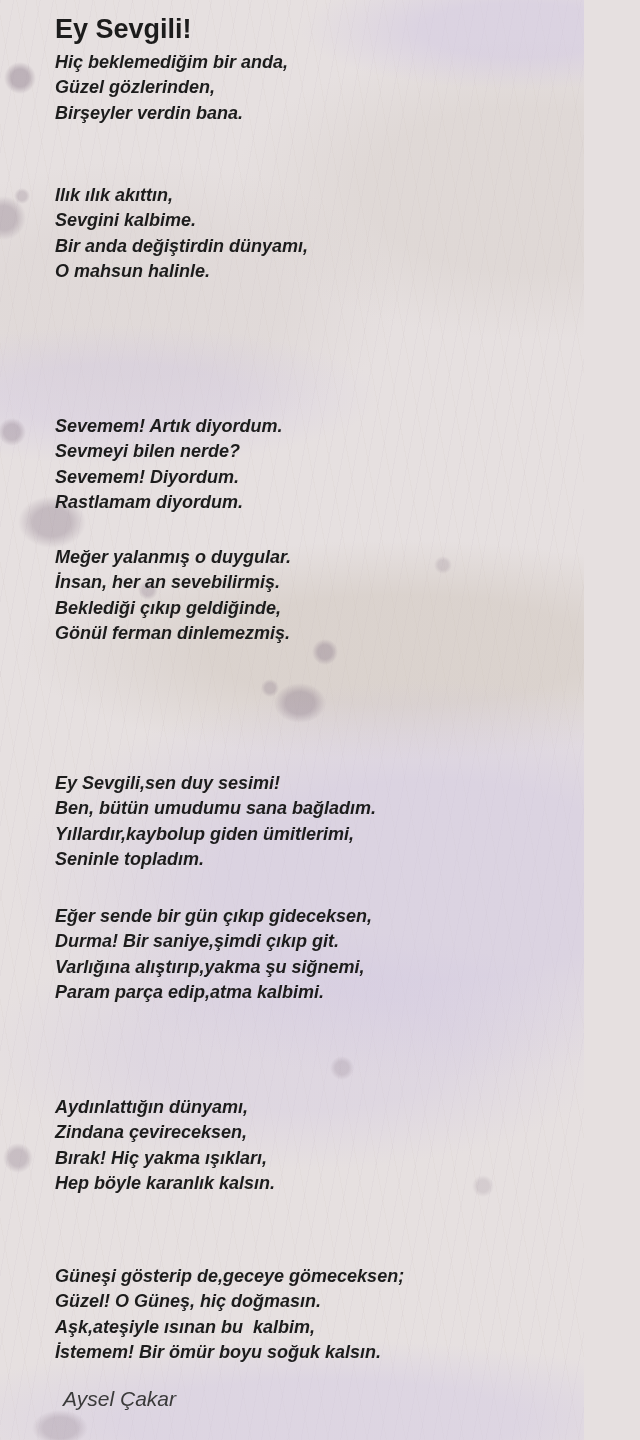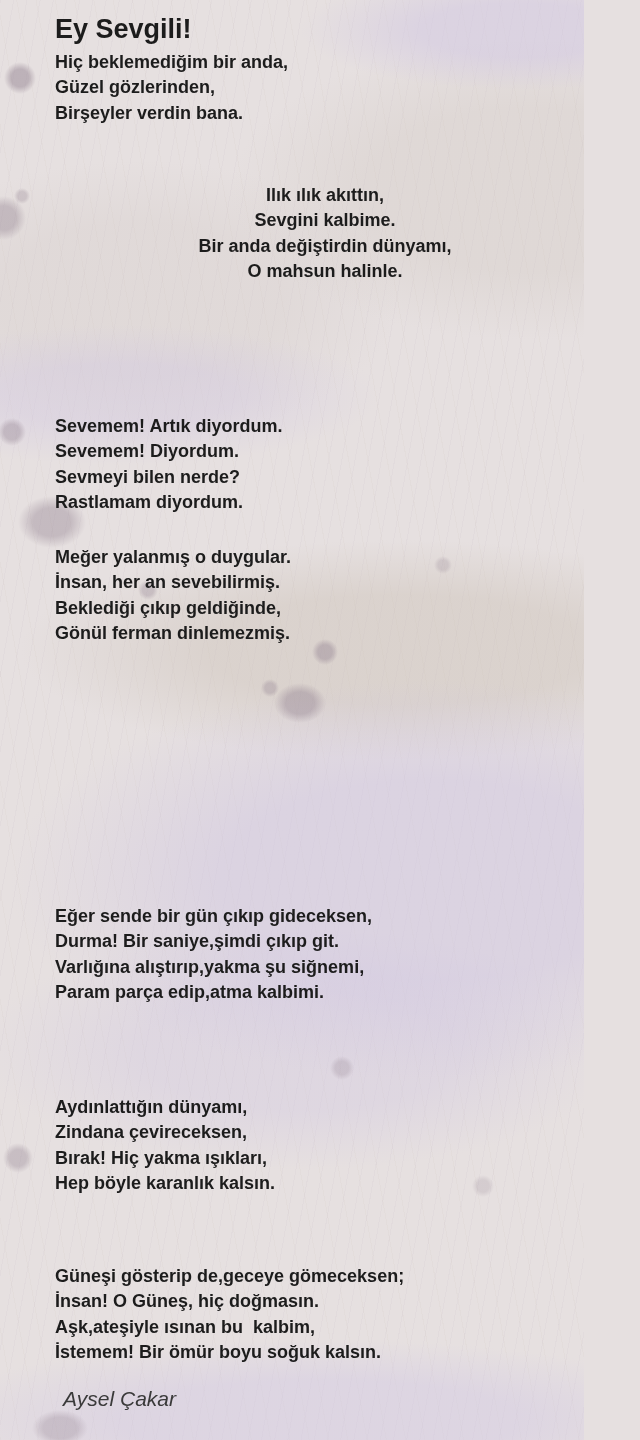--- a/index.html
+++ b/index.html
@@ -58,23 +58,24 @@
     position: absolute;
     left: 55px;
     width: 540px;
   }
   .line {
     margin: 0;
     font-size: 18px;
     font-weight: bold;
     line-height: 25.3px;
     white-space: pre-wrap;
+    font-style: italic;
   }
   .s1 { top: 50px; }
-  .s2 { top: 183px; text-align: center; }
+  .s2 { top: 183px; }
   .s3 { top: 414px; }
   .s4 { top: 545px; }
   .s5 { top: 771px; }
   .s6 { top: 904px; }
   .s7 { top: 1095px; }
   .s8 { top: 1264px; }
   .author-signature {
     position: absolute;
     left: 55px;
     top: 1377px;
@@ -101,49 +102,55 @@
 
   <div class="stanza s2">
     <p class="line">Ilık ılık akıttın,</p>
     <p class="line">Sevgini kalbime.</p>
     <p class="line">Bir anda değiştirdin dünyamı,</p>
     <p class="line">O mahsun halinle.</p>
   </div>
 
   <div class="stanza s3">
     <p class="line">Sevemem! Artık diyordum.</p>
+    <p class="line">Sevmeyi bilen nerde?</p>
     <p class="line">Sevemem! Diyordum.</p>
-    <p class="line">Sevmeyi bilen nerde?</p>
     <p class="line">Rastlamam diyordum.</p>
   </div>
 
   <div class="stanza s4">
     <p class="line">Meğer yalanmış o duygular.</p>
     <p class="line">İnsan, her an sevebilirmiş.</p>
     <p class="line">Beklediği çıkıp geldiğinde,</p>
     <p class="line">Gönül ferman dinlemezmiş.</p>
   </div>
 
+  <div class="stanza s5">
+    <p class="line">Ey Sevgili,sen duy sesimi!</p>
+    <p class="line">Ben, bütün umudumu sana bağladım.</p>
+    <p class="line">Yıllardır,kaybolup giden ümitlerimi,</p>
+    <p class="line">Seninle topladım.</p>
+  </div>
 
   <div class="stanza s6">
     <p class="line">Eğer sende bir gün çıkıp gideceksen,</p>
     <p class="line">Durma! Bir saniye,şimdi çıkıp git.</p>
     <p class="line">Varlığına alıştırıp,yakma şu siğnemi,</p>
     <p class="line">Param parça edip,atma kalbimi.</p>
   </div>
 
   <div class="stanza s7">
     <p class="line">Aydınlattığın dünyamı,</p>
     <p class="line">Zindana çevireceksen,</p>
     <p class="line">Bırak! Hiç yakma ışıkları,</p>
     <p class="line">Hep böyle karanlık kalsın.</p>
   </div>
 
   <div class="stanza s8">
     <p class="line">Güneşi gösterip de,geceye gömeceksen;</p>
-    <p class="line">İnsan! O Güneş, hiç doğmasın.</p>
+    <p class="line">Güzel! O Güneş, hiç doğmasın.</p>
     <p class="line">Aşk,ateşiyle ısınan bu  kalbim,</p>
     <p class="line">İstemem! Bir ömür boyu soğuk kalsın.</p>
   </div>
 
   <p class="author-signature">Aysel Çakar</p>
 
 </div>
 
 </body></html>

